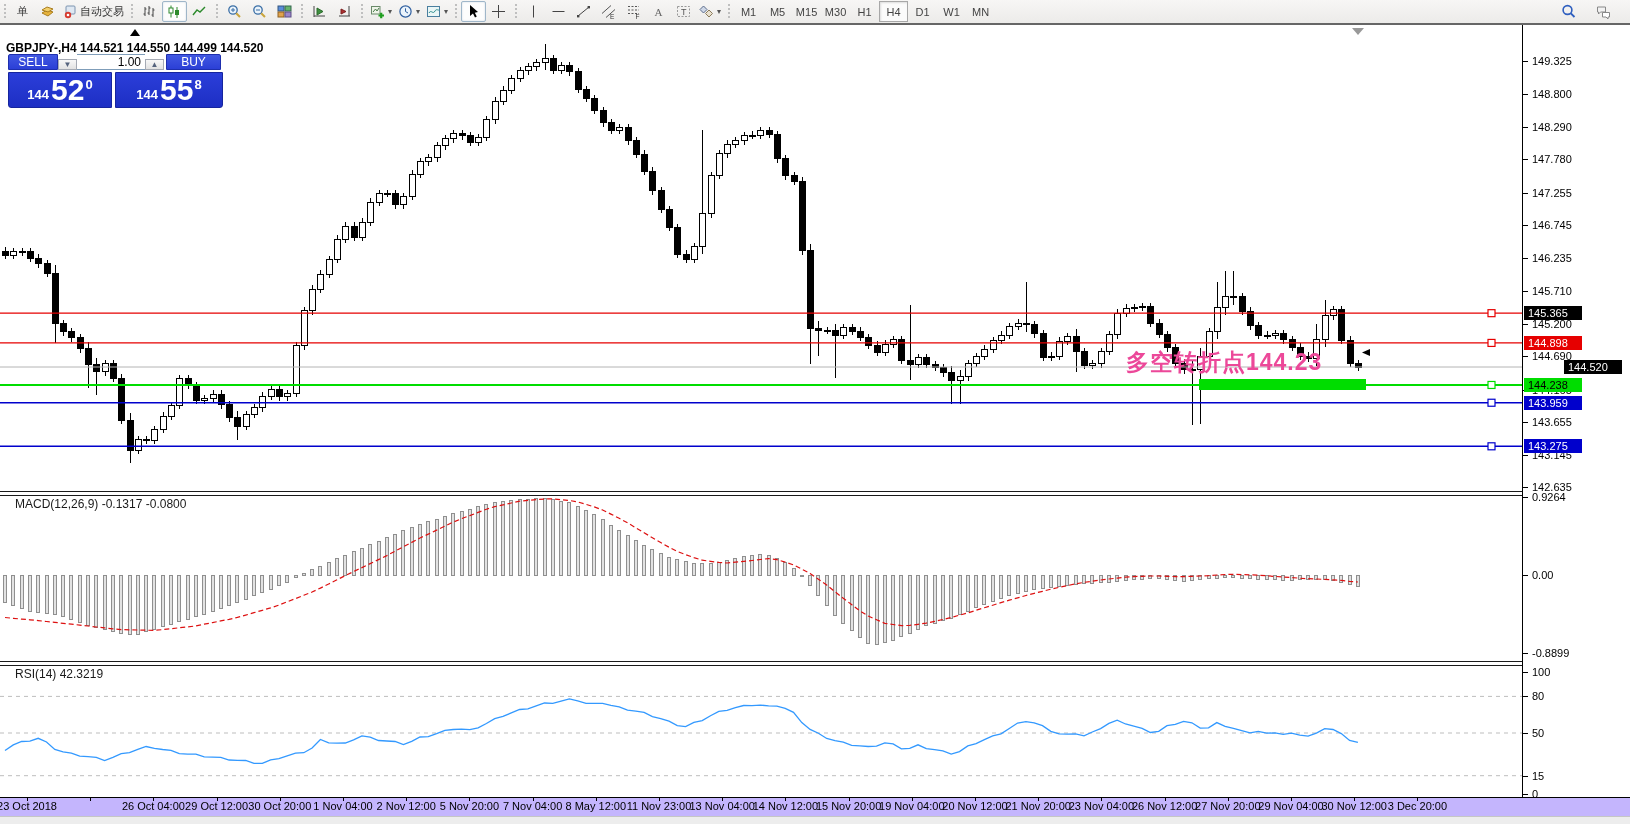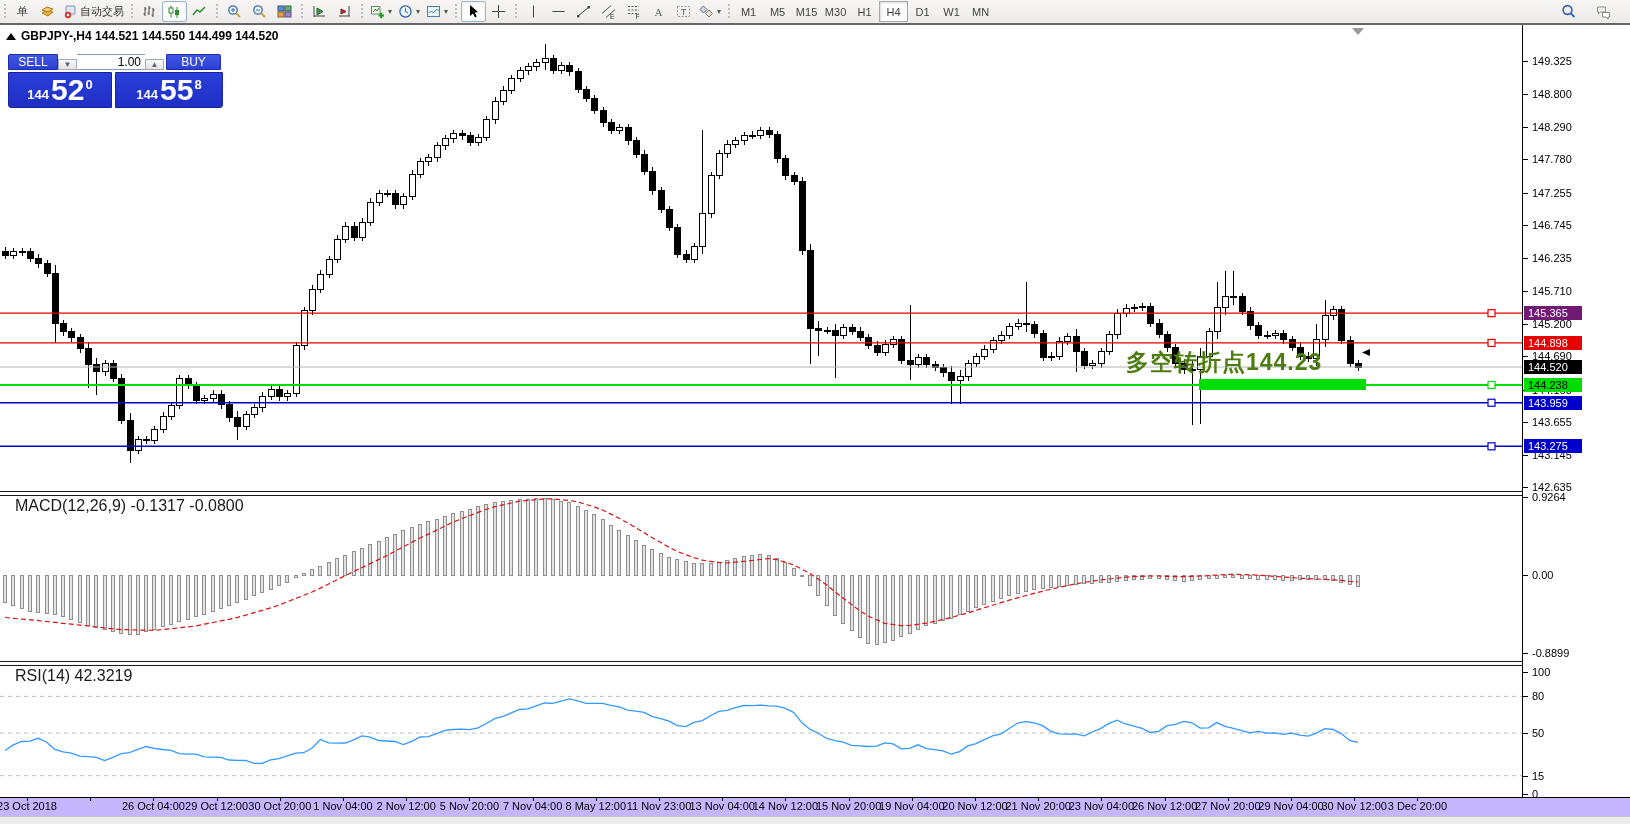--- a/index.html
+++ b/index.html
@@ -35,26 +35,26 @@
   .price-tag{position:absolute;left:1px;width:58px;height:14px;line-height:14px;
              font-size:11px;padding-left:4px;box-sizing:border-box;white-space:nowrap;}
   .hline-bottom{position:absolute;left:0;top:797px;width:1630px;height:1px;background:#000;}
   .date-axis{position:absolute;left:0;top:798px;width:1630px;height:18px;background:#c4b5fd;}
   .date-label{position:absolute;top:2px;font-size:11px;color:#000;transform:translateX(-50%);white-space:nowrap;}
   .date-tick{position:absolute;top:-1px;width:1px;height:4px;background:#000;}
   .bottom-strip{position:absolute;left:0;top:816px;width:1630px;height:8px;background:#ededed;
                 border-top:1px solid #c5c5c5;box-sizing:border-box;}
   
   .chart-title{position:absolute;left:6px;top:29px;font-size:12px;font-weight:bold;color:#000;
-               display:flex;align-items:center;gap:5px;}
+               display:flex;align-items:center;gap:5px;flex-direction:column;}
   .title-arrow{width:0;height:0;border-left:5px solid transparent;border-right:5px solid transparent;
                border-bottom:7px solid #000;display:inline-block;}
-  .ind-label{position:absolute;left:7px;font-size:16px;color:#1a1a1a;padding-left:8px;}
+  .ind-label{position:absolute;left:7px;font-size:12px;color:#1a1a1a;padding-left:8px;}
   .annotation{position:absolute;left:1126px;top:347px;font-size:23px;font-weight:bold;
-              color:#4d7c0f;letter-spacing:1px;white-space:nowrap;}
+              color:#ec4899;letter-spacing:1px;white-space:nowrap;}
   .green-bar{position:absolute;left:1199px;top:379px;width:167px;height:11px;background:#00dd00;}
   
   .oneclick{position:absolute;left:8px;top:44px;width:215px;height:64px;font-family:"Liberation Sans",sans-serif;}
   .oc-row1{position:absolute;left:0;top:0;width:215px;height:26px;display:flex;align-items:flex-end;}
   .oc-btn{background:linear-gradient(#4158e2,#2b3fd6);color:#fff;font-size:12px;display:flex;
           align-items:center;justify-content:center;border:1px solid #1e2fae;box-sizing:border-box;}
   .oc-sell-btn{width:50px;border-radius:2px 0 0 0;}
   .oc-buy-btn{width:55px;margin-left:2px;border-radius:0 2px 0 0;}
   .oc-spin{width:19px;background:linear-gradient(#f8f8f8,#e2e2e2);border:1px solid #a5aab4;
            box-sizing:border-box;display:flex;align-items:center;justify-content:center;
@@ -830,23 +830,23 @@
       <div class="axis-label" style="top: 641px;">100</div>
       <div class="axis-tick" style="top: 647px;"></div>
       <div class="axis-label" style="top: 665.4px;">80</div>
       <div class="axis-tick" style="top: 671.4px;"></div>
       <div class="axis-label" style="top: 702px;">50</div>
       <div class="axis-tick" style="top: 708px;"></div>
       <div class="axis-label" style="top: 744.7px;">15</div>
       <div class="axis-tick" style="top: 750.7px;"></div>
       <div class="axis-label" style="top: 763px;">0</div>
       <div class="axis-tick" style="top: 769px;"></div>
-      <div class="price-tag" style="top: 281.173px; background: #701a75; color: rgb(255, 255, 255);">145.365</div>
+      <div class="price-tag" style="top: 281.173px; background: #000000; color: rgb(255, 255, 255);">145.365</div>
       <div class="price-tag" style="top: 310.921px; background: rgb(230, 0, 0); color: rgb(255, 255, 255);">144.898</div>
-      <div class="price-tag" style="top: 335px; background: rgb(0, 0, 0); color: rgb(255, 255, 255);">144.520</div>
+      <div class="price-tag" style="top: 335px; background: rgb(0, 0, 0); color: rgb(255, 255, 255); margin-left: 40px;">144.520</div>
       <div class="price-tag" style="top: 352.963px; background: rgb(0, 221, 0); color: rgb(0, 0, 0);">144.238</div>
       <div class="price-tag" style="top: 370.736px; background: rgb(0, 0, 204); color: rgb(255, 255, 255);">143.959</div>
       <div class="price-tag" style="top: 414.307px; background: rgb(0, 0, 204); color: rgb(255, 255, 255);">143.275</div>
     </div>
   <div class="axis-vline"></div>
 
   <div class="hline-bottom"></div>
   <div class="date-axis" id="date-axis">
       <div class="date-label" style="left: 27px;">23 Oct 2018</div>
       <div class="date-tick" style="left: 27px;"></div>

